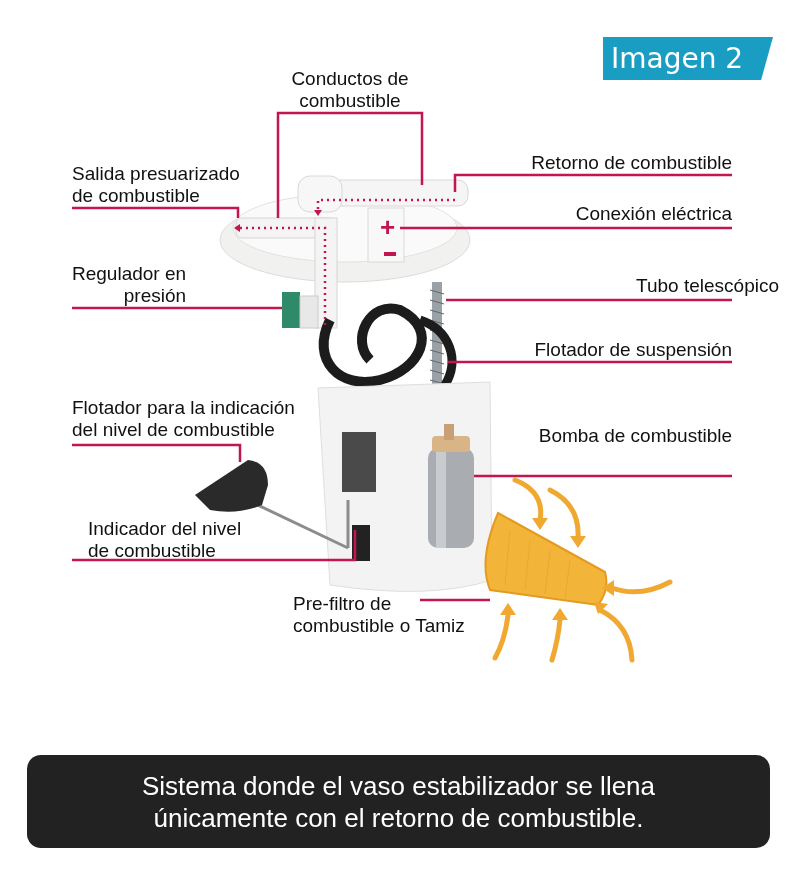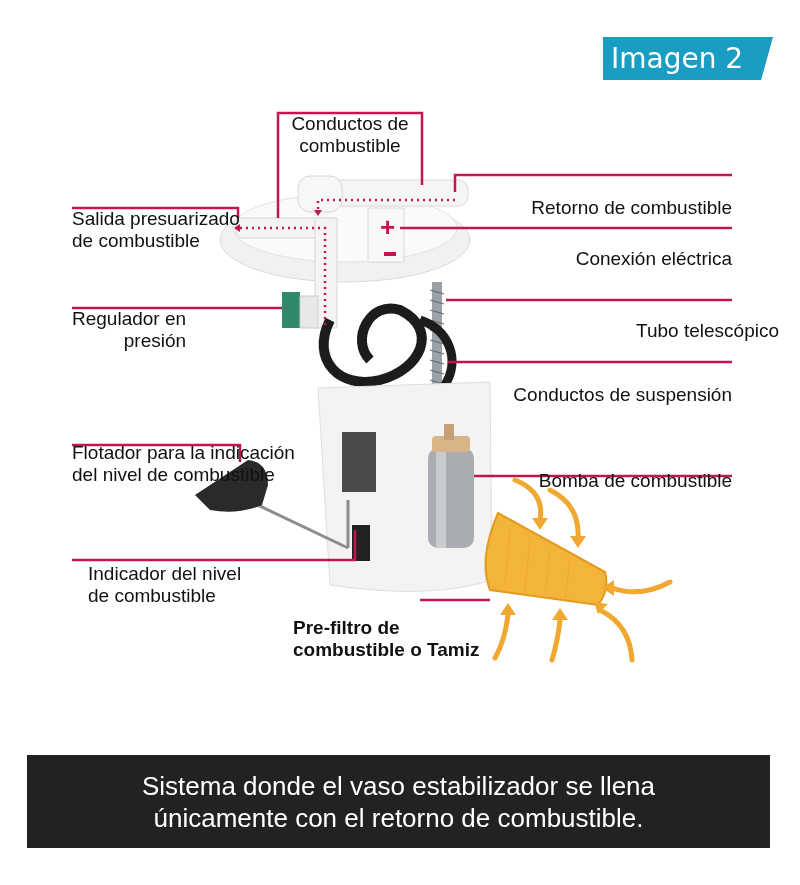--- a/index.html
+++ b/index.html
@@ -2,28 +2,28 @@
 <html><head>
 <meta charset="utf-8">
 <style>
   html, body { margin: 0; padding: 0; background: #ffffff; }
   body { width: 800px; height: 885px; position: relative; overflow: hidden;
          font-family: "Liberation Sans", sans-serif; color: #1a1a1a; }
   .badge { position: absolute; left: 603px; top: 37px; width: 170px; height: 43px;
            background: #1a9dc3; clip-path: polygon(0 0, 100% 0, 93% 100%, 0 100%);
            color: #fff; font-family: "DejaVu Sans", sans-serif; font-size: 28px;
            line-height: 43px; padding-left: 8px; box-sizing: border-box; }
-  .label { position: absolute; font-size: 19px; line-height: 22px; color: #111; white-space: nowrap; margin-top: 45px; }
+  .label { position: absolute; font-size: 19px; line-height: 22px; color: #111; white-space: nowrap; }
   .label.right { text-align: right; }
   .label.center { text-align: center; }
   svg.overlay { position: absolute; left: 0; top: 0; }
   .caption { position: absolute; left: 27px; top: 755px; width: 743px; height: 93px;
              background: #222222; color: #ffffff; text-align: center;
              font-family: "Liberation Sans", sans-serif; font-size: 26px; line-height: 32px;
-             display: flex; flex-direction: column; justify-content: center; }
+             display: flex; flex-direction: column; justify-content: center; border-radius: 14px; }
 </style>
 </head>
 <body>
 
 <div class="badge">
   <span>Imagen 2</span>
 </div>
 
 <svg class="overlay" width="800" height="740" viewBox="0 0 800 740">
 
@@ -135,35 +135,35 @@
   <div>presión</div>
 </div>
 <div class="label" style="left:72px; top:397px;">
   <div>Flotador para la indicación</div>
   <div>del nivel de combustible</div>
 </div>
 <div class="label" style="left:88px; top:518px;">
   <div>Indicador del nivel</div>
   <div>de combustible</div>
 </div>
-<div class="label" style="left:293px; top:572px;font-weight:bold;">
+<div class="label" style="left:293px; top:593px;">
   <div>Pre-filtro de</div>
   <div>combustible o Tamiz</div>
 </div>
 <div class="label right" style="left:432px; top:152px; width:300px;">
   <div>Retorno de combustible</div>
 </div>
 <div class="label right" style="left:432px; top:203px; width:300px;">
   <div>Conexión eléctrica</div>
 </div>
 <div class="label right" style="left:432px; top:275px; width:300px;padding-left:47px;">
   <div>Tubo telescópico</div>
 </div>
 <div class="label right" style="left:432px; top:339px; width:300px;">
-  <div>Conductos de suspensión</div>
+  <div>Flotador de suspensión</div>
 </div>
 <div class="label right" style="left:432px; top:425px; width:300px;">
   <div>Bomba de combustible</div>
 </div>
 
 <div class="caption">
   <div>Sistema donde el vaso estabilizador se llena</div>
   <div>únicamente con el retorno de combustible.</div>
 </div>
 

